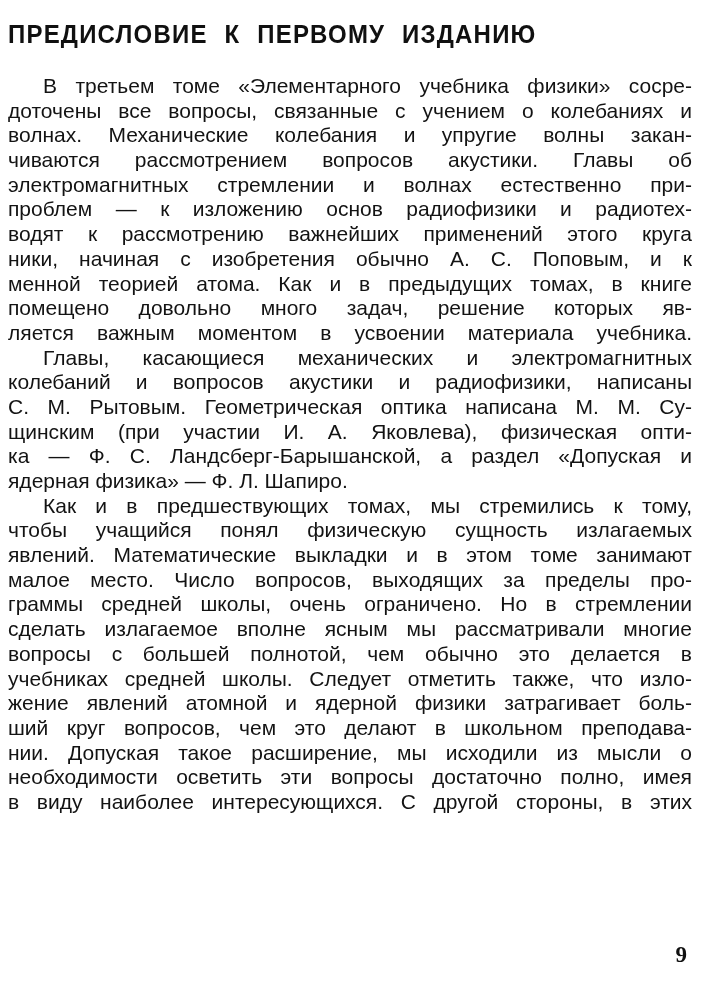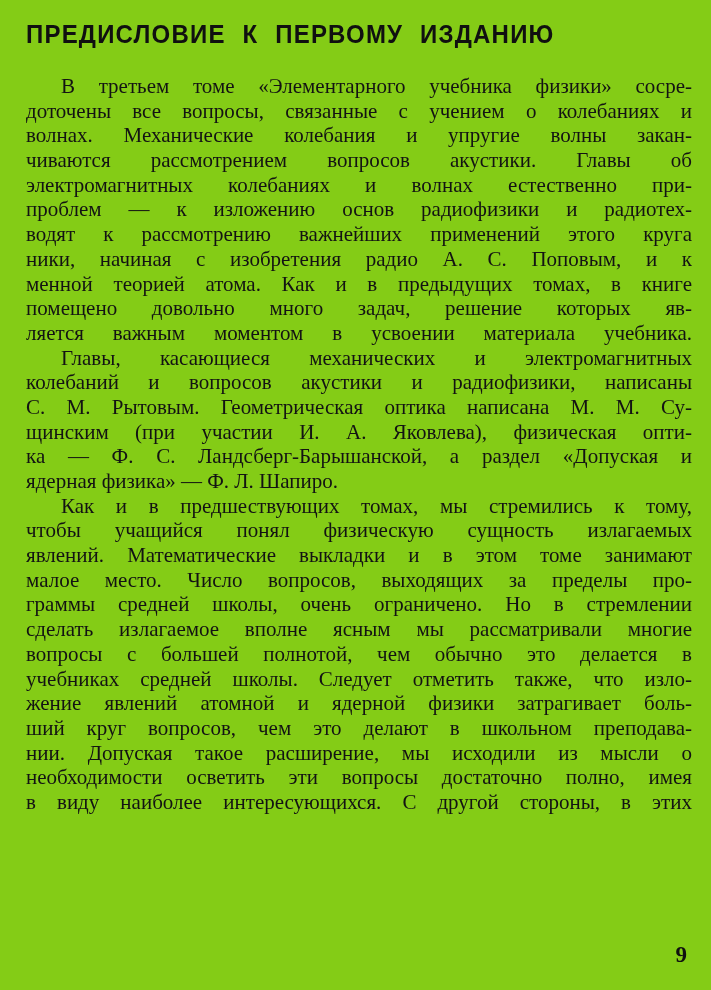--- a/index.html
+++ b/index.html
@@ -5,40 +5,40 @@
   html, body {
     margin: 0;
     padding: 0;
     background: #e8e8e8;
   }
   .page {
     position: relative;
     width: 711px;
     height: 990px;
     margin: 0 auto;
-    background: #84cc16;
+    background: #ffffff;
     box-sizing: border-box;
-    padding: 20px 19px 0 26px;
+    padding: 20px 19px 0 8px;
     overflow: hidden;
     color: #131313;
   }
   .heading {
     font-family: "Liberation Sans", "DejaVu Sans", sans-serif;
     font-weight: 700;
     font-size: 24px;
     line-height: 28px;
     letter-spacing: 1.2px;
     word-spacing: 9px;
     margin: 0 0 26px 0;
     color: #101010;
     transform: scaleY(1.04);
     transform-origin: left top;
   }
   .body-text {
-    font-family: Liberation Serif, serif;
+    font-family: Liberation Sans, sans-serif;
     font-size: 21px;
     line-height: 24.7px;
   }
   .para {
     margin: 0;
   }
   .line {
     text-align: justify;
     text-align-last: justify;
     white-space: normal;
@@ -66,24 +66,24 @@
 
 <div class="page">
   <h1 class="heading">ПРЕДИСЛОВИЕ К ПЕРВОМУ ИЗДАНИЮ</h1>
 
   <div class="body-text">
       <div class="para">
         <div class="line first">В третьем томе «Элементарного учебника физики» сосре-</div>
         <div class="line">доточены все вопросы, связанные с учением о колебаниях и</div>
         <div class="line">волнах. Механические колебания и упругие волны закан-</div>
         <div class="line">чиваются рассмотрением вопросов акустики. Главы об</div>
-        <div class="line">электромагнитных колебаниях и волнах естественно при-</div>
+        <div class="line">электромагнитных стремлении и волнах естественно при-</div>
         <div class="line">проблем — к изложению основ радиофизики и радиотех-</div>
         <div class="line">водят к рассмотрению важнейших применений этого круга</div>
-        <div class="line">ники, начиная с изобретения радио А. С. Поповым, и к</div>
+        <div class="line">ники, начиная с изобретения обычно А. С. Поповым, и к</div>
         <div class="line">менной теорией атома. Как и в предыдущих томах, в книге</div>
         <div class="line">помещено довольно много задач, решение которых яв-</div>
         <div class="line">ляется важным моментом в усвоении материала учебника.</div>
       </div>
       <div class="para">
         <div class="line first">Главы, касающиеся механических и электромагнитных</div>
         <div class="line">колебаний и вопросов акустики и радиофизики, написаны</div>
         <div class="line">С. М. Рытовым. Геометрическая оптика написана М. М. Су-</div>
         <div class="line">щинским (при участии И. А. Яковлева), физическая опти-</div>
         <div class="line">ка — Ф. С. Ландсберг-Барышанской, а раздел «Допуская и</div>

